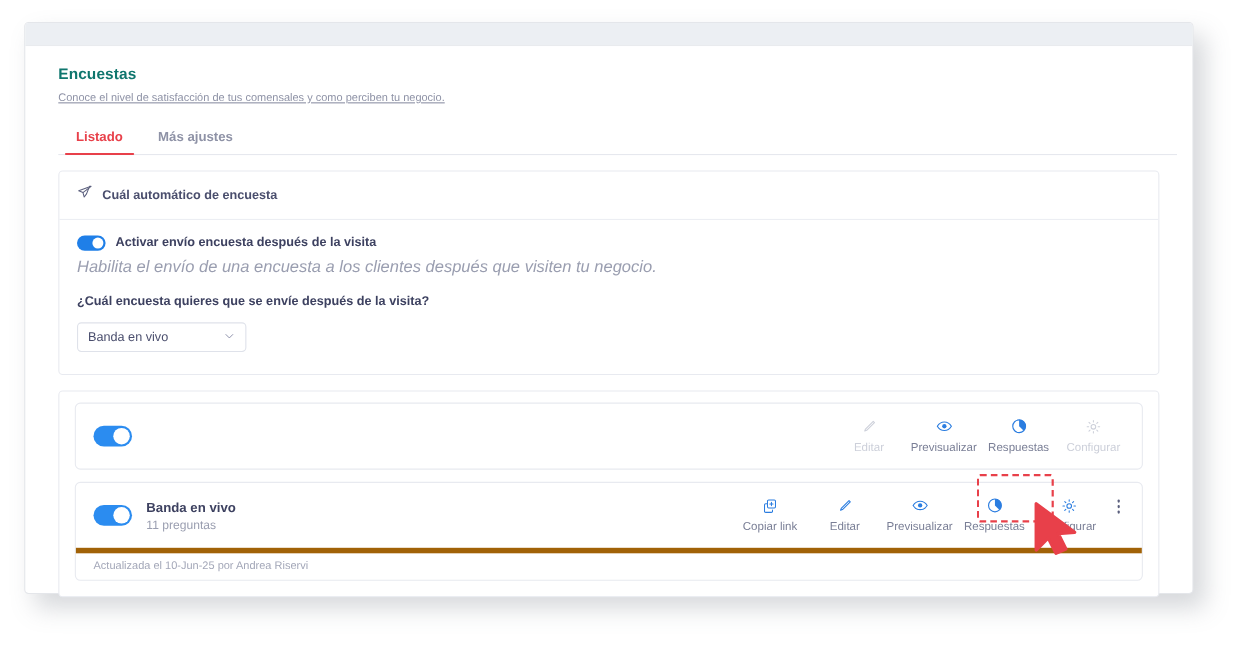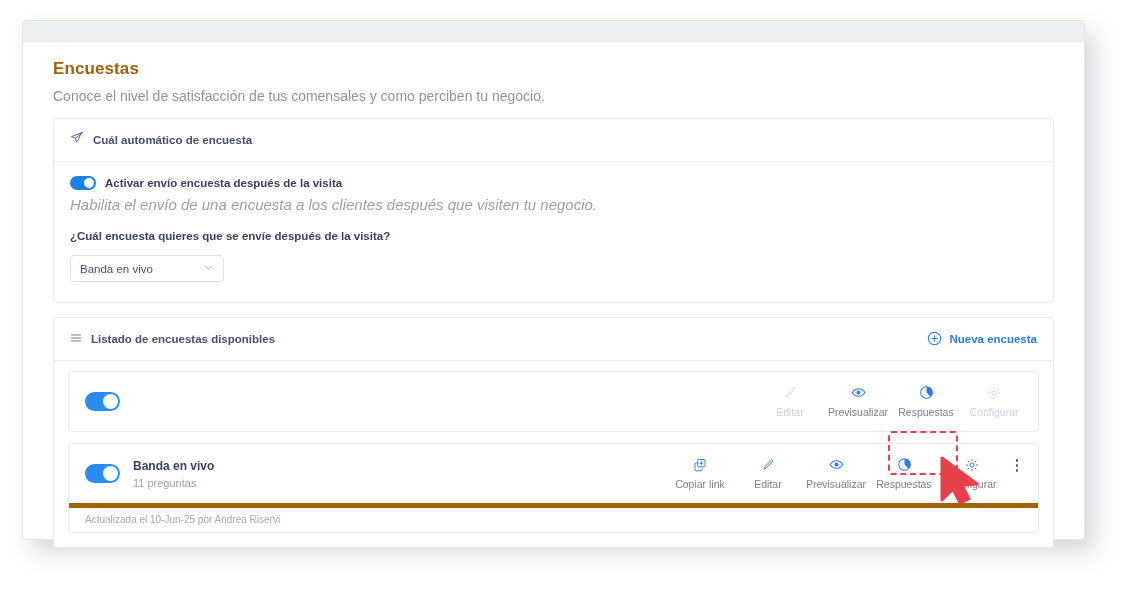--- a/index.html
+++ b/index.html
@@ -30,29 +30,30 @@
     height: 21px;
     background: #eceff3;
     border-bottom: 1px solid #e8eaee;
     border-radius: 3px 3px 0 0;
   }
 
   .card-body { padding: 0 16px; }
 
   .page-title {
     margin: 17px 0 0 14px;
-    font-size: 17px;
-    font-weight: bold;
-    color: #a16207;
+    font-size: 14px;
+    font-weight: bold;
+    color: #0f766e;
     letter-spacing: .1px;
   }
   .page-sub {
     margin: 9px 0 0 14px;
-    font-size: 14px;
+    font-size: 10px;
     color: #8e92a6;
+    text-decoration: underline;
   }
 
   
   .tabs {
     margin: 16px 0 0 14px;
     display: flex;
     align-items: flex-end;
     gap: 0px;
     border-bottom: 1px solid #e6e8ee;
     width: 1017px;
@@ -263,20 +264,24 @@
 <div class="page">
 
   <div class="card">
     <div class="card-topstrip"></div>
 
     <div class="card-body">
 
       <div class="page-title">Encuestas</div>
       <div class="page-sub">Conoce el nivel de satisfacción de tus comensales y como perciben tu negocio.</div>
 
+      <div class="tabs">
+        <div class="tab active">Listado</div>
+        <div class="tab">Más ajustes</div>
+      </div>
 
       <div class="panel">
         <div class="panel-head">
           <span class="ico">
             <svg width="14" height="14" viewBox="0 0 16 16" fill="none" stroke="#5b5f7d" stroke-width="1.1" stroke-linejoin="round">
               <path d="M14.6 1.6 1.8 6.3l4.4 1.8 1.3 4.6 2.4-3.3 3.1-7.8z"></path>
               <path d="M14.6 1.6 6.2 8.1"></path>
             </svg>
           </span>
           <span class="panel-head-title">Cuál automático de encuesta</span>
@@ -295,38 +300,20 @@
             <span>
               <svg width="11" height="11" viewBox="0 0 16 16" fill="none" stroke="#8387a3" stroke-width="1.2" stroke-linecap="round" stroke-linejoin="round">
                   <path d="M3.5 6 8 10.5 12.5 6"></path>
                 </svg>
             </span>
           </div>
         </div>
       </div>
 
       <div class="panel">
-        <div class="panel-head">
-          <span class="ico">
-            <svg width="12" height="12" viewBox="0 0 16 16" fill="none" stroke="#5b5f7d" stroke-width="1.1" stroke-linecap="round">
-              <path d="M2 4h12M2 8h12M2 12h12"></path>
-            </svg>
-          </span>
-          <span class="panel-head-title">Listado de encuestas disponibles</span>
-          <span class="spacer"></span>
-          <span class="new-btn">
-            <span>
-              <svg width="15" height="15" viewBox="0 0 16 16" fill="none" stroke="#2b7de0" stroke-width="1.1" stroke-linecap="round">
-                <circle cx="8" cy="8" r="6.6"></circle>
-                  <path d="M8 5v6M5 8h6"></path>
-              </svg>
-            </span>
-            <span>Nueva encuesta</span>
-          </span>
-        </div>
 
         <div class="rows">
 
           <div class="survey-row">
             <div class="survey-main">
               <div class="toggle big">
                   <span class="knob"></span>
                 </div>
               <div class="grow"></div>
               <div class="actions">

